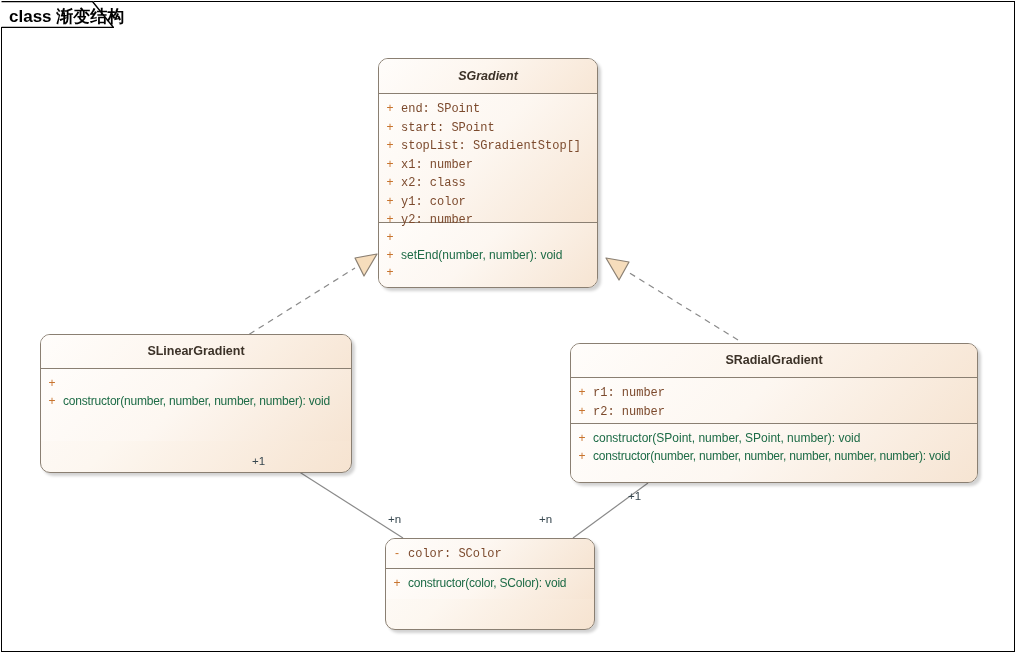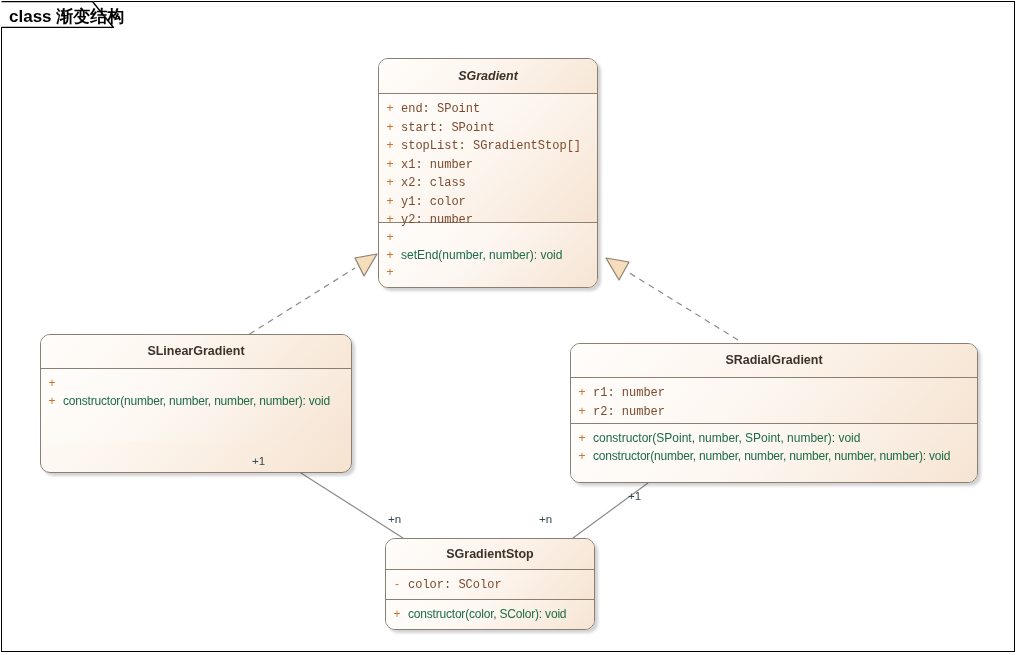--- a/index.html
+++ b/index.html
@@ -258,21 +258,20 @@
         <span class="name">constructor(SPoint, number, SPoint, number): void</span>
       </div>
       <div class="member member-op">
         <span class="vis">+</span>
         <span class="name squeeze">constructor(number, number, number, number, number, number): void</span>
       </div>
     </div>
   </div>
 
   <div class="uml-class" style="left:385px; top:538px; width:210px; height:92px;">
-    <div class="cls-header" style="height:31px;">SGradientStop</div>
 
     <div class="cls-compartment" style="height:29px;">
       <div class="member member-attr">
         <span class="vis">-</span>
         <span class="name">color: SColor</span>
       </div>
     </div>
 
     <div class="cls-compartment divider" style="height:31px;">
       <div class="member member-op">

